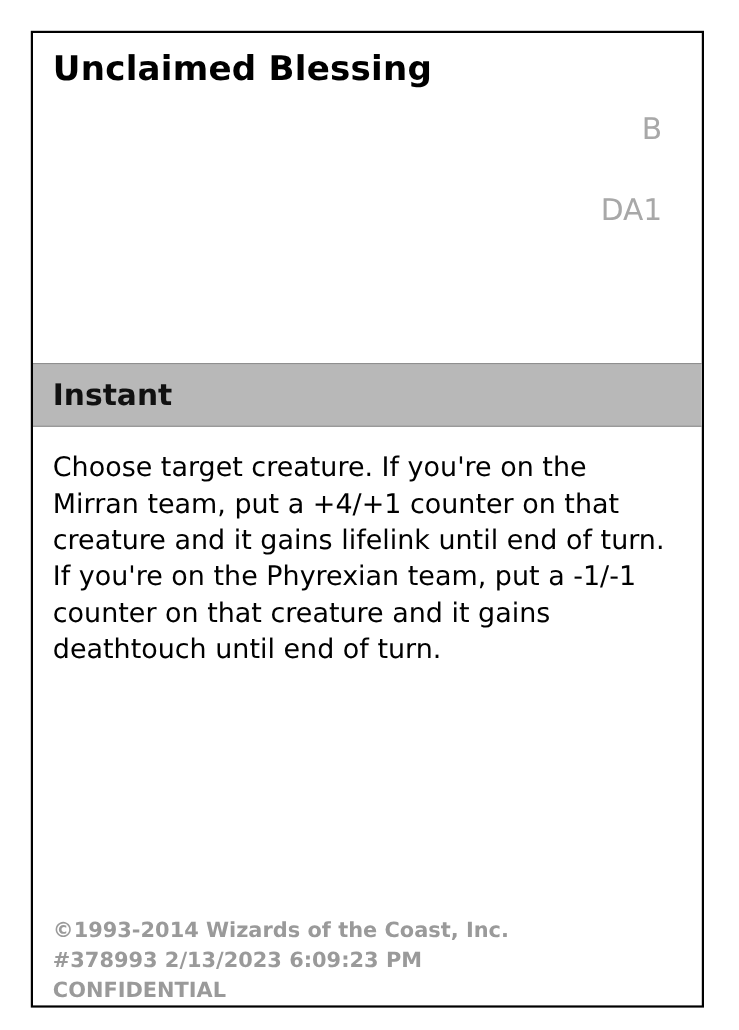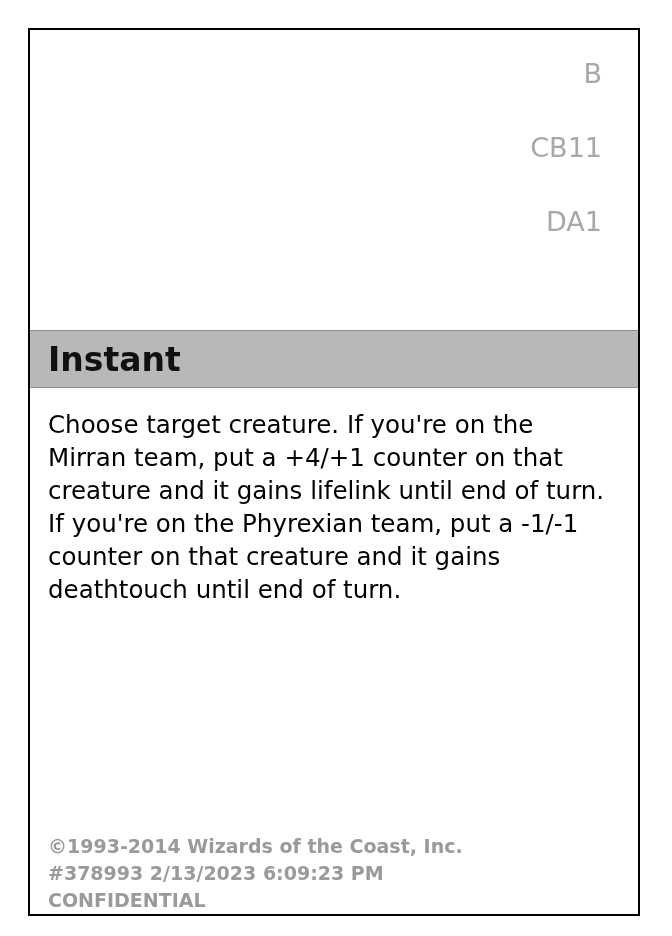--- a/index.html
+++ b/index.html
@@ -56,21 +56,21 @@
     width: 100%;
     height: 58px;
     background: #b8b8b8;
     border-top: 1px solid #8f8f8f;
     border-bottom: 1px solid #8f8f8f;
     box-sizing: border-box;
     display: flex;
     align-items: center;
   }
   .type-text {
-    font-size: 33px;
+    font-size: 27px;
     font-weight: bold;
     color: #111111;
     padding-left: 18px;
   }
   .rules-box {
     position: absolute;
     left: 0;
     top: 360px;
     width: 100%;
     padding: 18px 22px 0 18px;
@@ -97,24 +97,26 @@
   }
   .footer-line.last {
     
   }
 </style>
 </head>
 <body>
 
 <div class="card">
 
+  <div class="title-bar">
+    <div class="card-title">Unclaimed Blessing</div>
+  </div>
 
   <div class="codes">
     <div class="code-line first">B</div>
-    <div class="code-line">CB11</div>
     <div class="code-line">DA1</div>
   </div>
 
   <div class="type-bar">
     <div class="type-text">Instant</div>
   </div>
 
   <div class="rules-box">
     <div class="rules-text">Choose target creature. If you're on the Mirran team, put a +4/+1 counter on that creature and it gains lifelink until end of turn. If you're on the Phyrexian team, put a -1/-1 counter on that creature and it gains deathtouch until end of turn.</div>
   </div>

